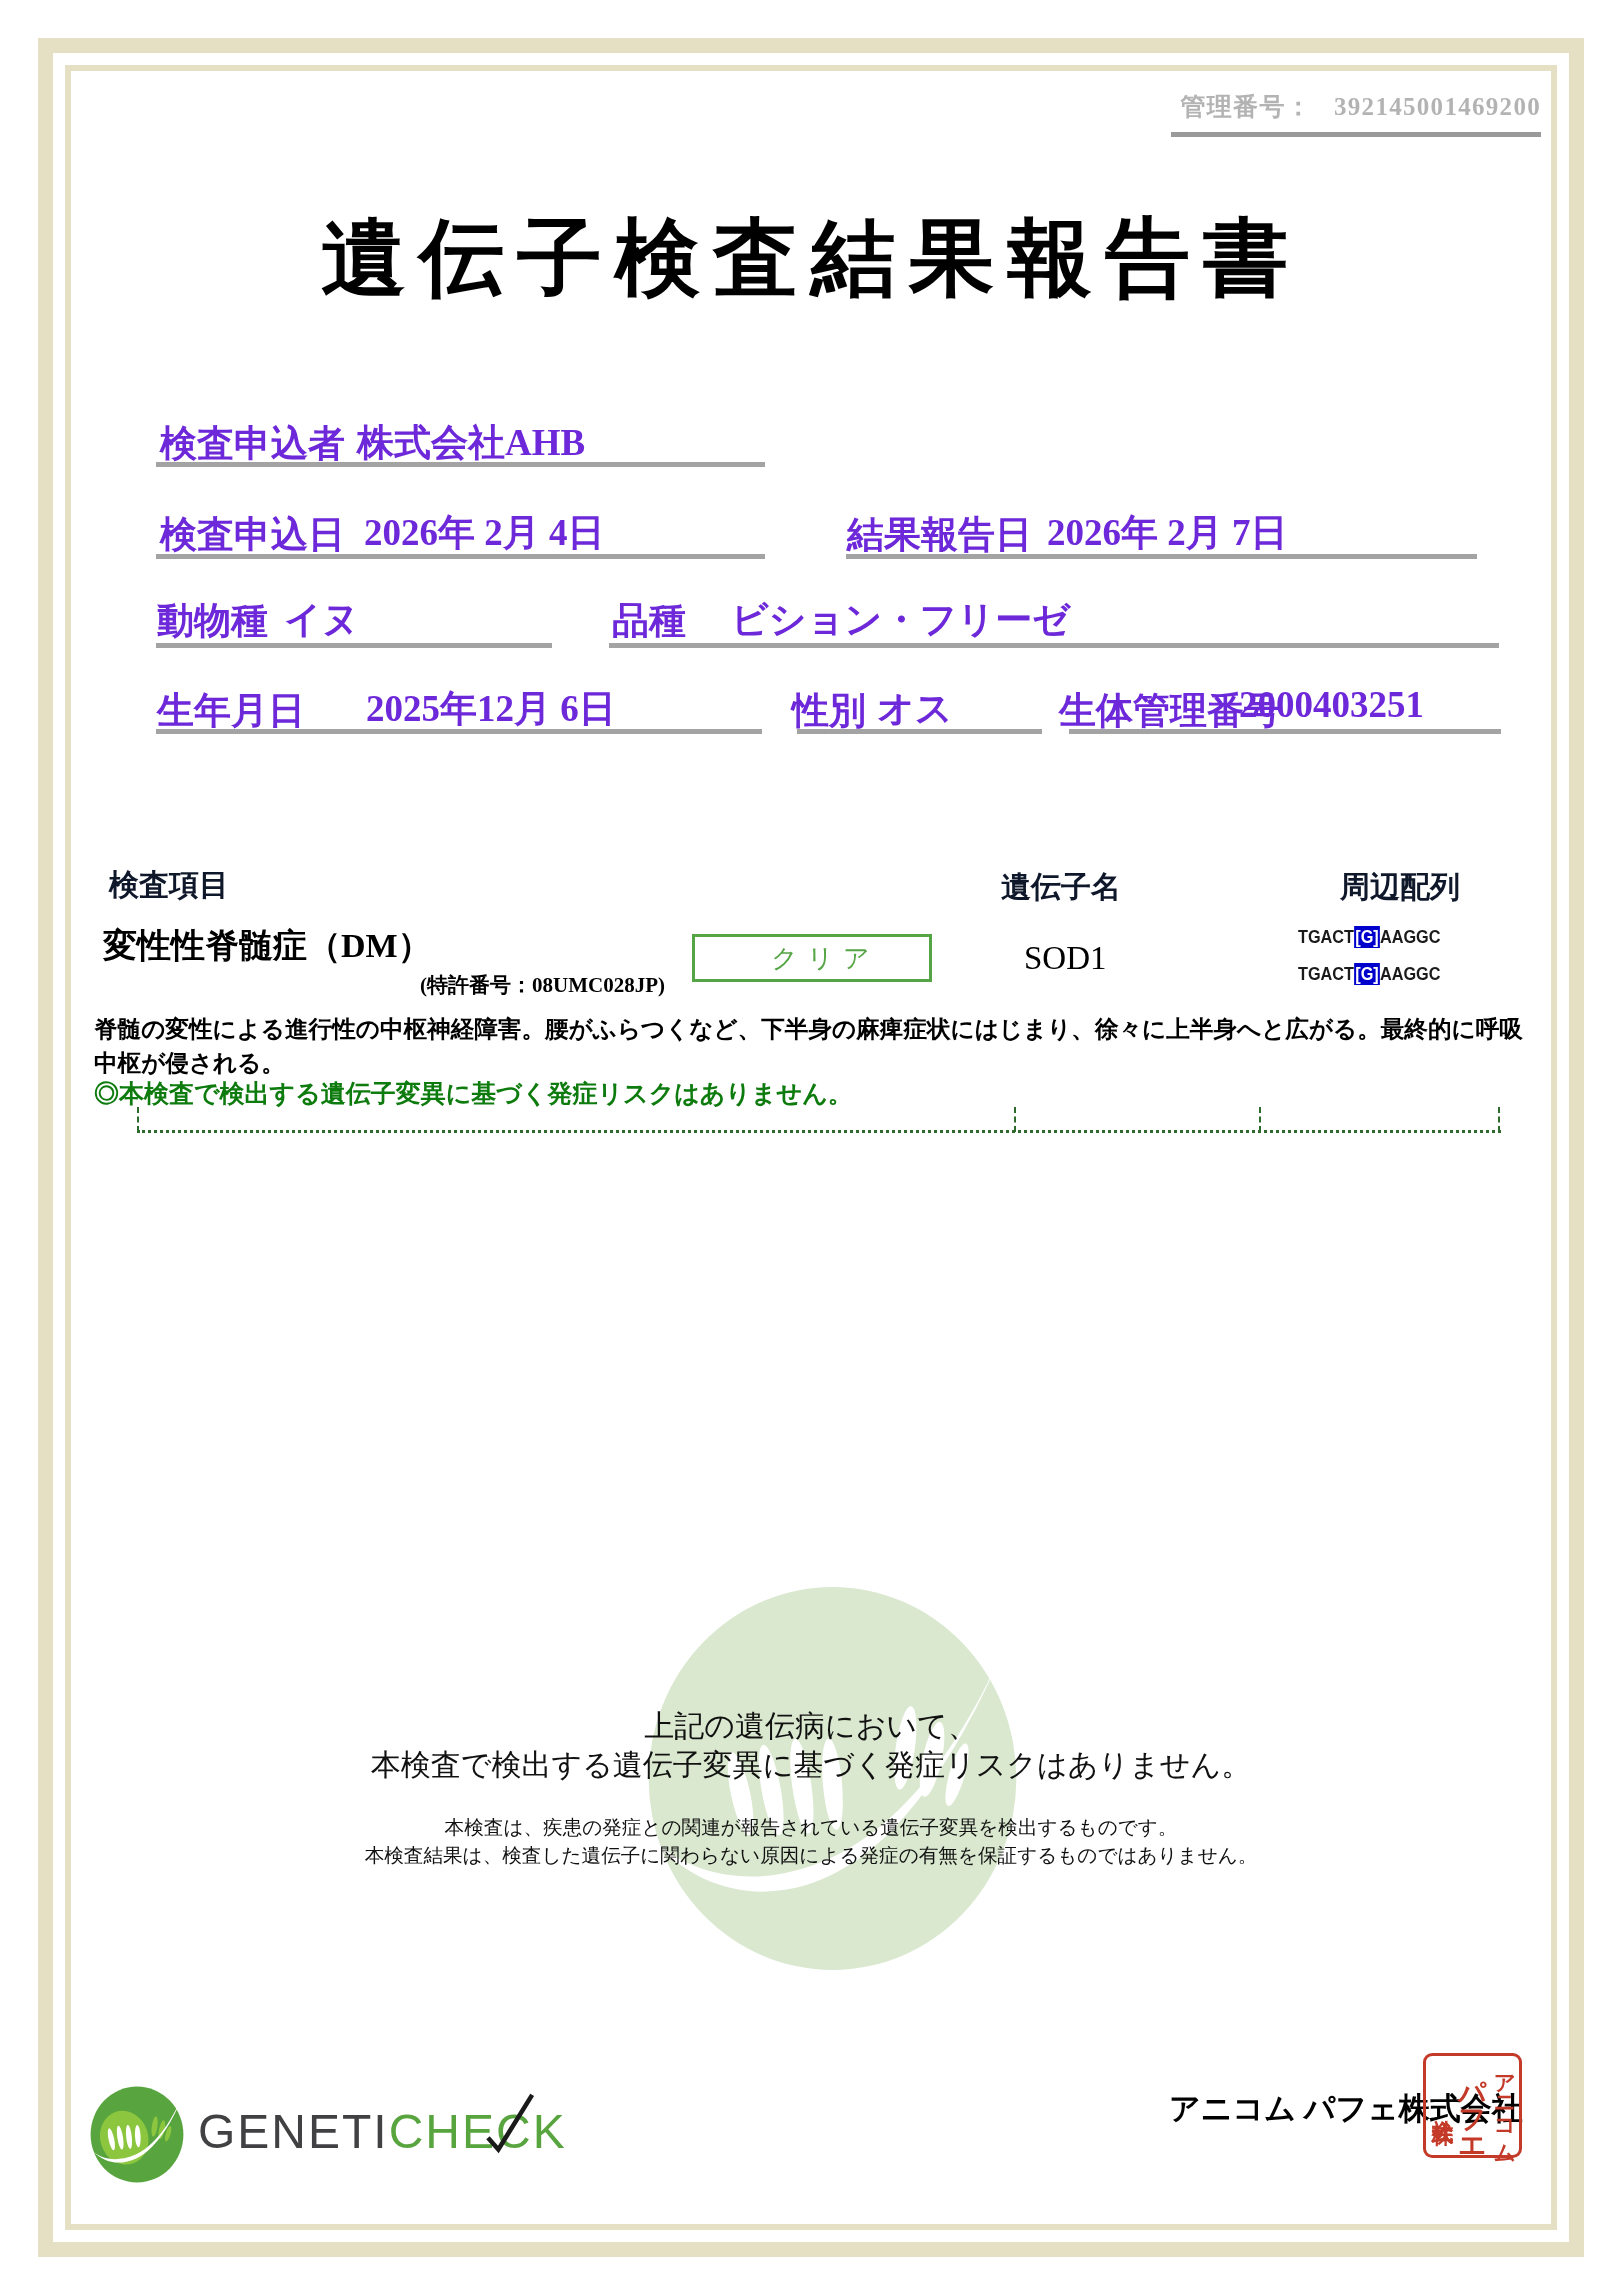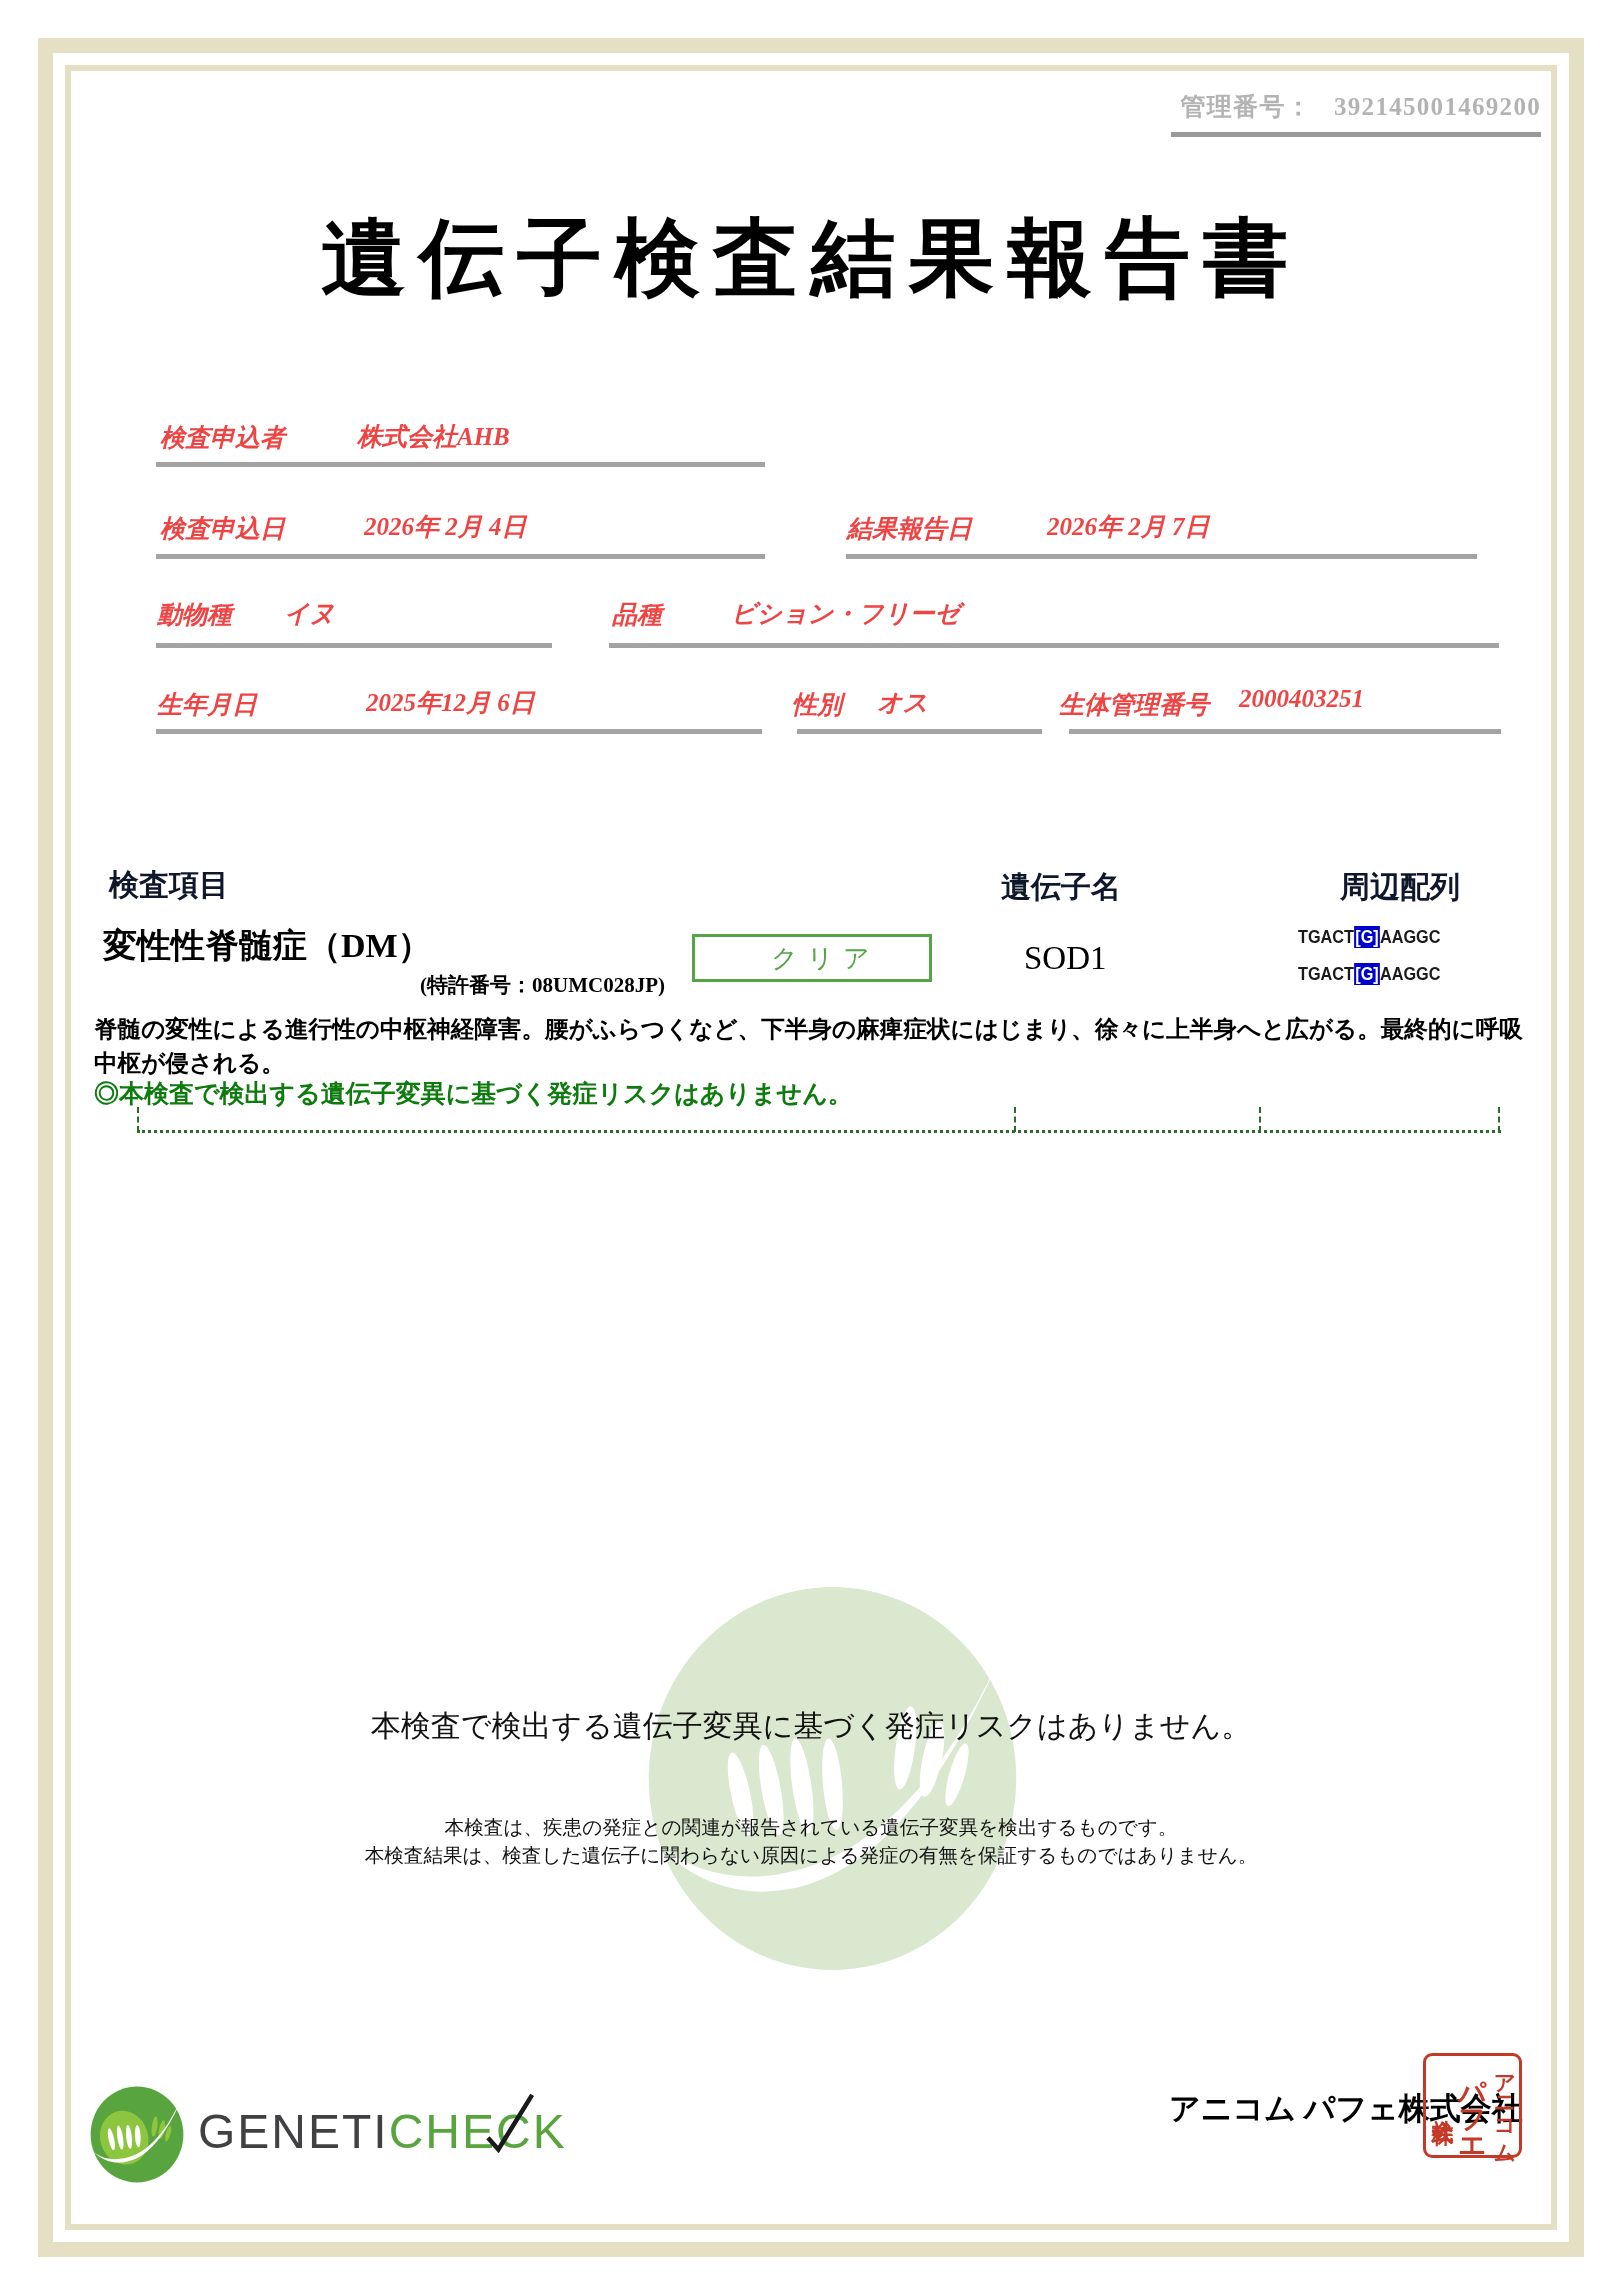--- a/index.html
+++ b/index.html
@@ -18,21 +18,21 @@
   .mgmt { position:absolute; left:1171px; top:90px; width:370px; text-align:right;
     font-size:25px; font-weight:bold; color:#b3b3b3; letter-spacing:1.3px; white-space:nowrap; }
   .mgmt .gap { display:inline-block; width:22px; }
   .mgmt-underline { position:absolute; left:1171px; top:132px; width:370px; height:5.2px; background:#9a9a9a; }
 
   
   .title { position:absolute; left:0; right:0; top:216px; text-align:center;
     font-size:85px; font-weight:bold; letter-spacing:13px; color:#000; line-height:1; }
 
   
-  .lbl, .val { position:absolute; font-size:25px; font-weight:bold; color:#ef4444; white-space:nowrap; line-height:1;font-style:italic; }
+  .lbl, .val { position:absolute; font-size:37px; font-weight:bold; color:#6d28d9; white-space:nowrap; line-height:1; }
   .rule { position:absolute; height:5.2px; background:#a3a3a3; }
 
   .l-applicant { left:160px; top:425px; }   .v-applicant { left:357px; top:424px; }
   .u-applicant { left:156px; top:462px; width:609px; }
 
   .l-applydate { left:160px; top:516px; }   .v-applydate { left:364px; top:514px; }
   .u-applydate { left:156px; top:554px; width:609px; }
   .l-reportdate { left:847px; top:516px;text-align:right; } .v-reportdate { left:1047px; top:514px; }
   .u-reportdate { left:846px; top:554px; width:631px; }
 
@@ -190,20 +190,21 @@
       <ellipse cx="84" cy="104" rx="5" ry="25" transform="rotate(-8 84 104)"></ellipse>
       <ellipse cx="100" cy="103" rx="5" ry="24" transform="rotate(-5 100 103)"></ellipse>
       <ellipse cx="138" cy="84" rx="5" ry="22" transform="rotate(8 138 84)"></ellipse>
       <ellipse cx="152" cy="90" rx="5" ry="20" transform="rotate(12 152 90)"></ellipse>
       <ellipse cx="165" cy="98" rx="4" ry="17" transform="rotate(16 165 98)"></ellipse>
       <path d="M6,132 C40,170 92,168 132,126 C158,99 180,58 197,14 C172,78 138,124 98,142 C62,158 28,152 6,132 Z"></path>
     </g>
   </svg>
 
   <div class="summary">
+    <div>上記の遺伝病において、</div>
     <div>本検査で検出する遺伝子変異に基づく発症リスクはありません。</div>
   </div>
   <div class="notes">
     <div>本検査は、疾患の発症との関連が報告されている遺伝子変異を検出するものです。</div>
     <div>本検査結果は、検査した遺伝子に関わらない原因による発症の有無を保証するものではありません。</div>
   </div>
 
   <svg class="logo-mark" viewBox="0 0 120 120" aria-hidden="true">
     <ellipse cx="60" cy="60" rx="58" ry="60" fill="#58a53f"></ellipse>
     <ellipse cx="44" cy="64" rx="30" ry="34" fill="#8cc63e" transform="rotate(-18 44 64)"></ellipse>

